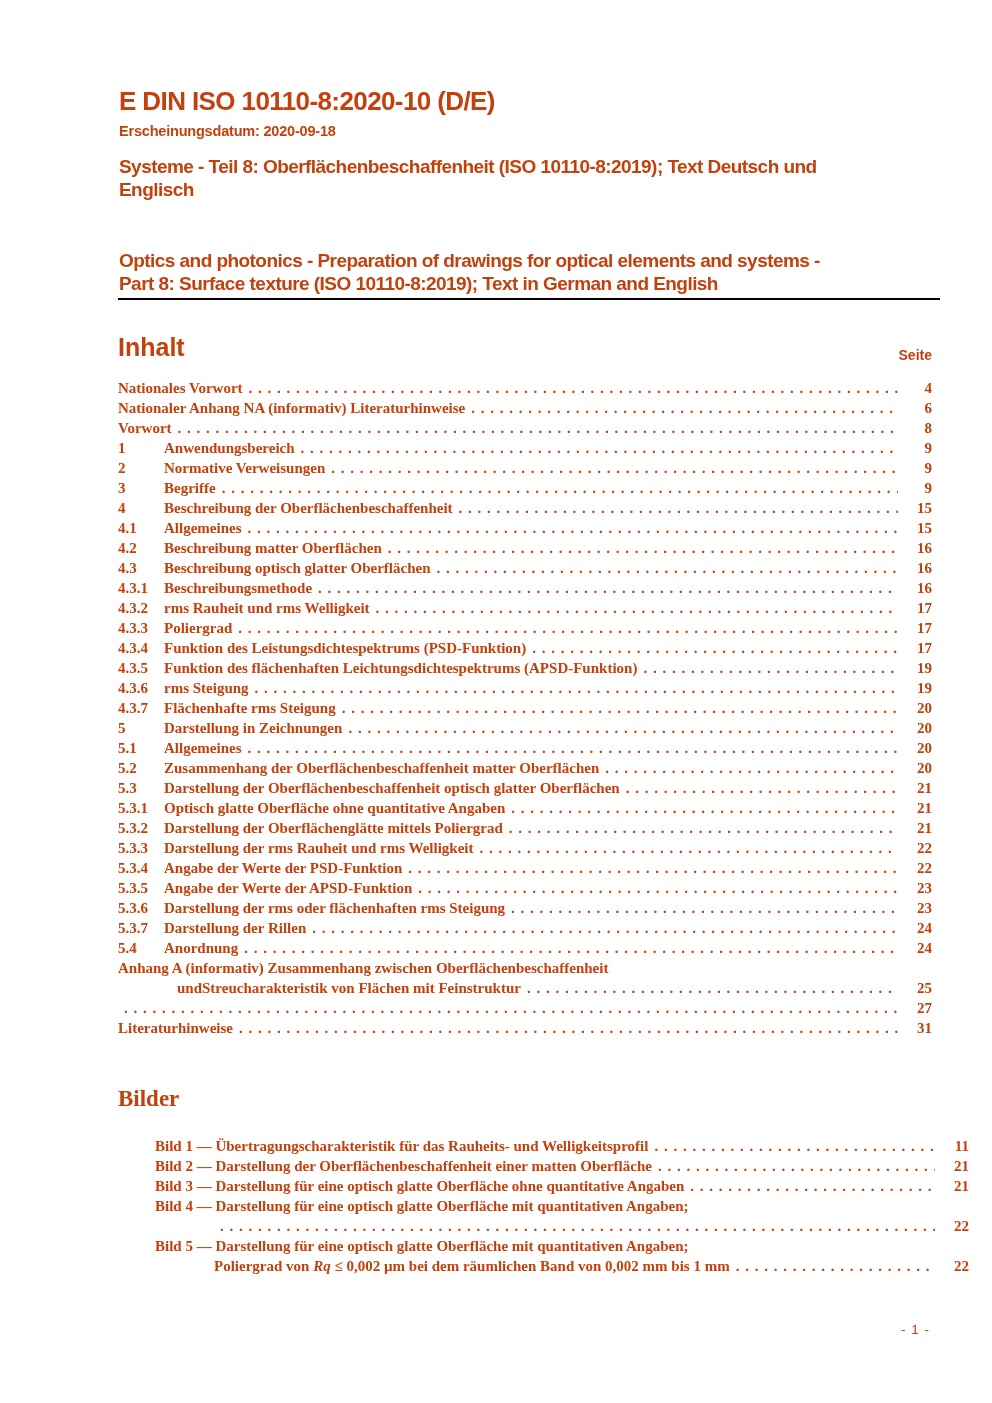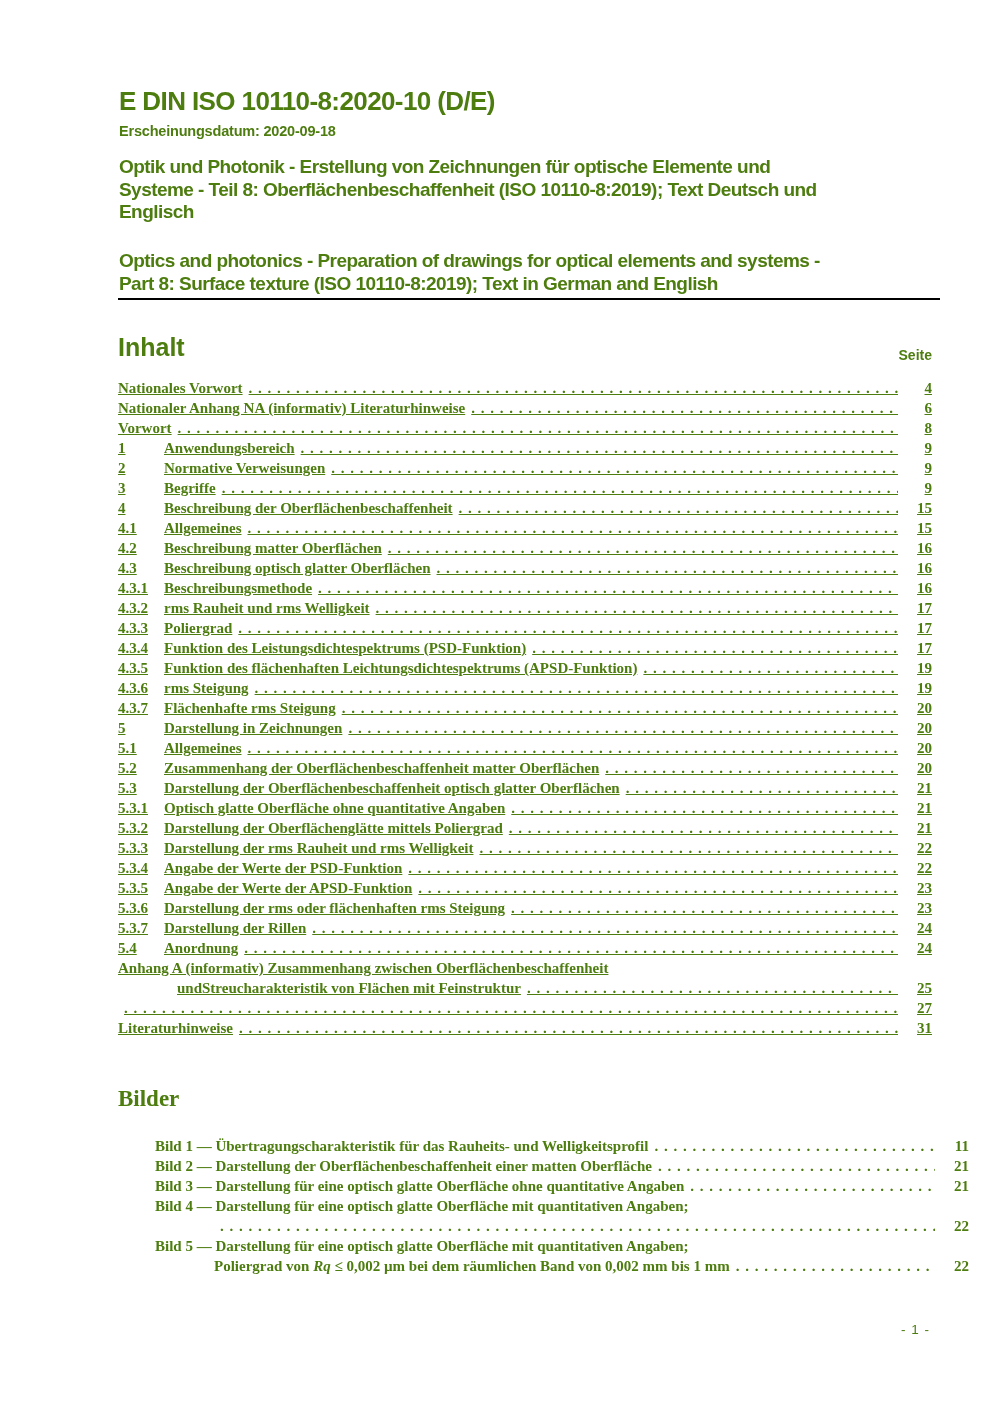--- a/index.html
+++ b/index.html
@@ -1,52 +1,51 @@
 <!DOCTYPE html>
 <html><head>
 <meta charset="utf-8">
 <style>
   html,body{margin:0;padding:0;background:#fff;}
-  .page{position:relative;width:992px;height:1403px;background:#ffffff;color:#4d7c0f;overflow:hidden;}
+  .page{position:relative;width:992px;height:1403px;background:#ffffff;color:#c2410c;overflow:hidden;}
 
   
   .doc-number{position:absolute;left:119px;top:86px;font:bold 26px "Liberation Sans",sans-serif;letter-spacing:-0.6px;white-space:nowrap;}
   .pubdate{position:absolute;left:119px;top:123px;font:bold 14.5px "Liberation Sans",sans-serif;letter-spacing:-0.2px;white-space:nowrap;}
   .title-de{position:absolute;left:119px;top:156px;font:bold 19px/22.5px "Liberation Sans",sans-serif;letter-spacing:-0.55px;white-space:nowrap;}
   .title-en{position:absolute;left:119px;top:250px;font:bold 19px/22.5px "Liberation Sans",sans-serif;letter-spacing:-0.55px;white-space:nowrap;}
   .rule{position:absolute;left:118px;top:298px;width:822px;height:2px;background:#000;}
 
   
   .h-inhalt{position:absolute;left:118px;top:333px;font:bold 25px "Liberation Sans",sans-serif;}
   .h-seite{position:absolute;right:60px;top:347px;font:bold 14px "Liberation Sans",sans-serif;}
   .h-bilder{position:absolute;left:118px;top:1086px;font:bold 23px "Liberation Serif",serif;}
 
   
   .rows{position:absolute;left:118px;width:814px;font:bold 15px "Liberation Serif",serif;}
-  #toc-rows{top:380px;text-decoration:underline;}
+  #toc-rows{top:380px;}
   #figure-rows{top:1138px;margin-left:37px;}
   .trow{display:flex;align-items:baseline;height:20px;white-space:nowrap;}
   .trow.indent{padding-left:59px;}
   .trow .num{flex:0 0 46px;}
   .trow .lbl{flex:0 0 auto;}
   .trow .leader{flex:1 1 0;min-width:0;overflow:hidden;padding:0 4px 0 6px;letter-spacing:1px;}
   .trow .pg{flex:0 0 34px;text-align:right;}
   .it{font-style:italic;}
 
   .footer{position:absolute;right:62px;top:1322px;font:13.5px "Liberation Sans",sans-serif;letter-spacing:1px;}
 </style>
 </head>
 <body>
 
 <div class="page">
 
   <div class="doc-number">E DIN ISO 10110-8:2020-10 (D/E)</div>
   <div class="pubdate">Erscheinungsdatum: 2020-09-18</div>
   <div class="title-de" id="title-de">
-      <div>Optik und Photonik - Erstellung von Zeichnungen für optische Elemente und</div>
       <div>Systeme - Teil 8: Oberflächenbeschaffenheit (ISO 10110-8:2019); Text Deutsch und</div>
       <div>Englisch</div>
     </div>
   <div class="title-en" id="title-en">
       <div>Optics and photonics - Preparation of drawings for optical elements and systems -</div>
       <div>Part 8: Surface texture (ISO 10110-8:2019); Text in German and English</div>
     </div>
   <div class="rule"></div>
 
   <div class="h-inhalt">Inhalt</div>

